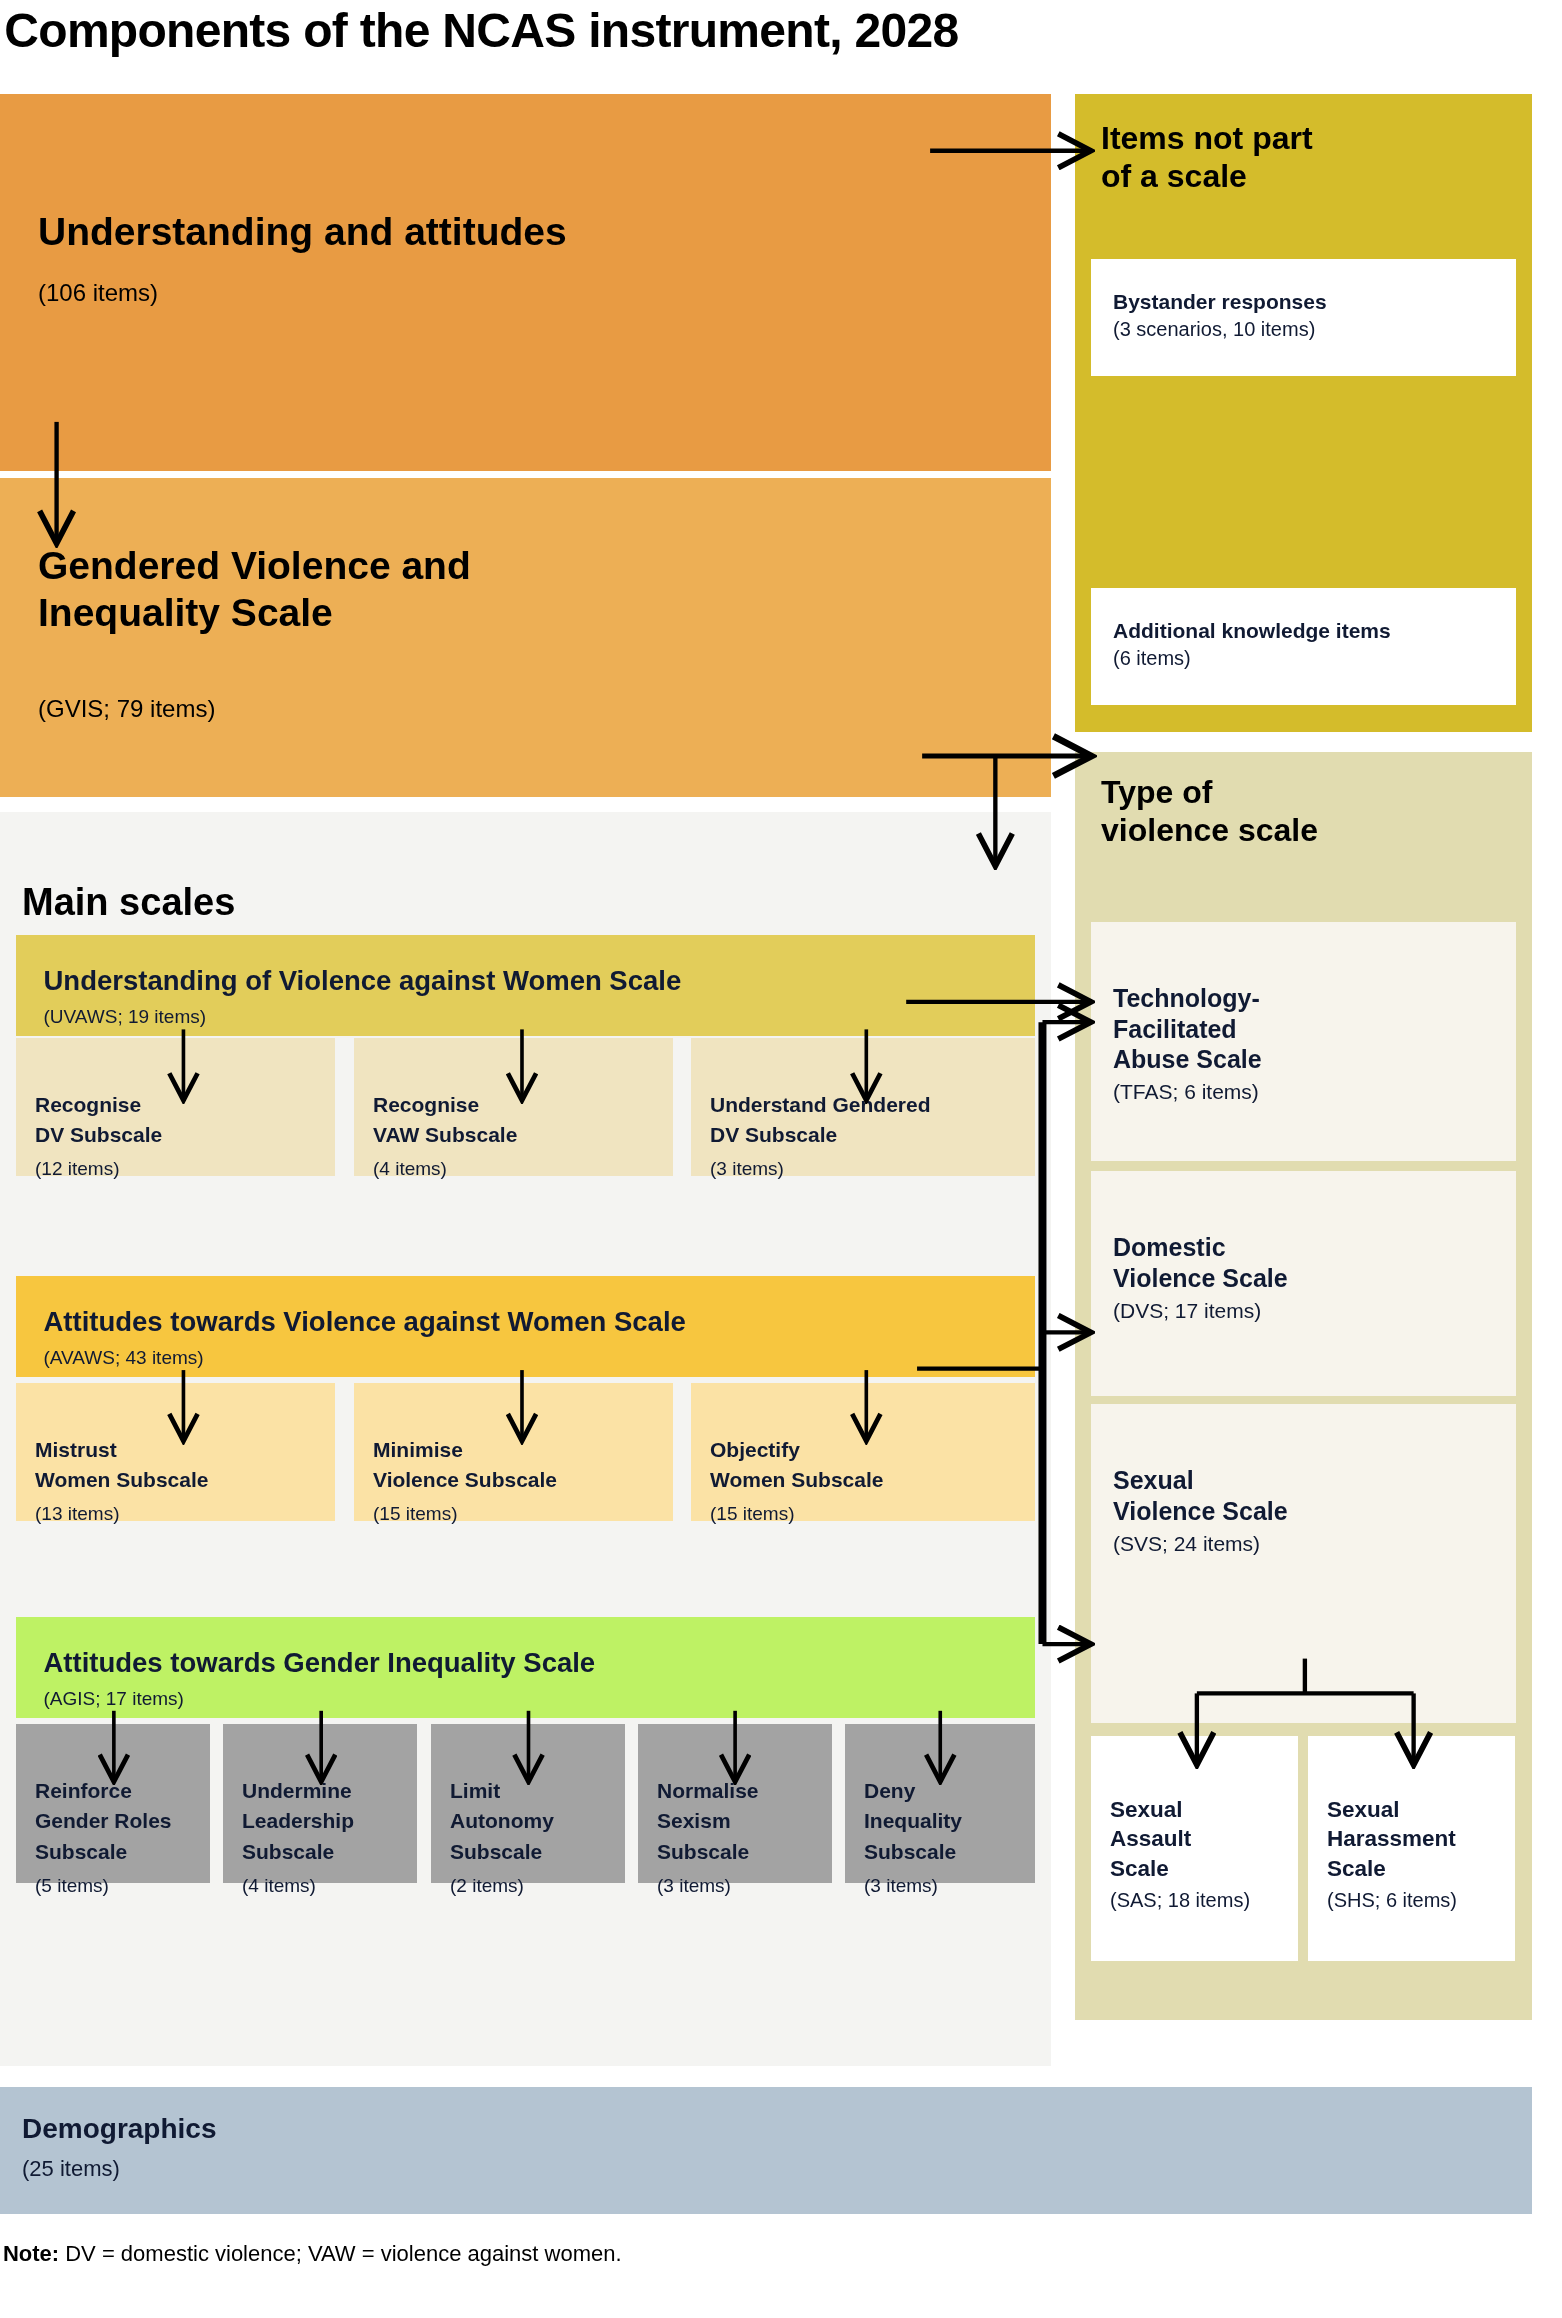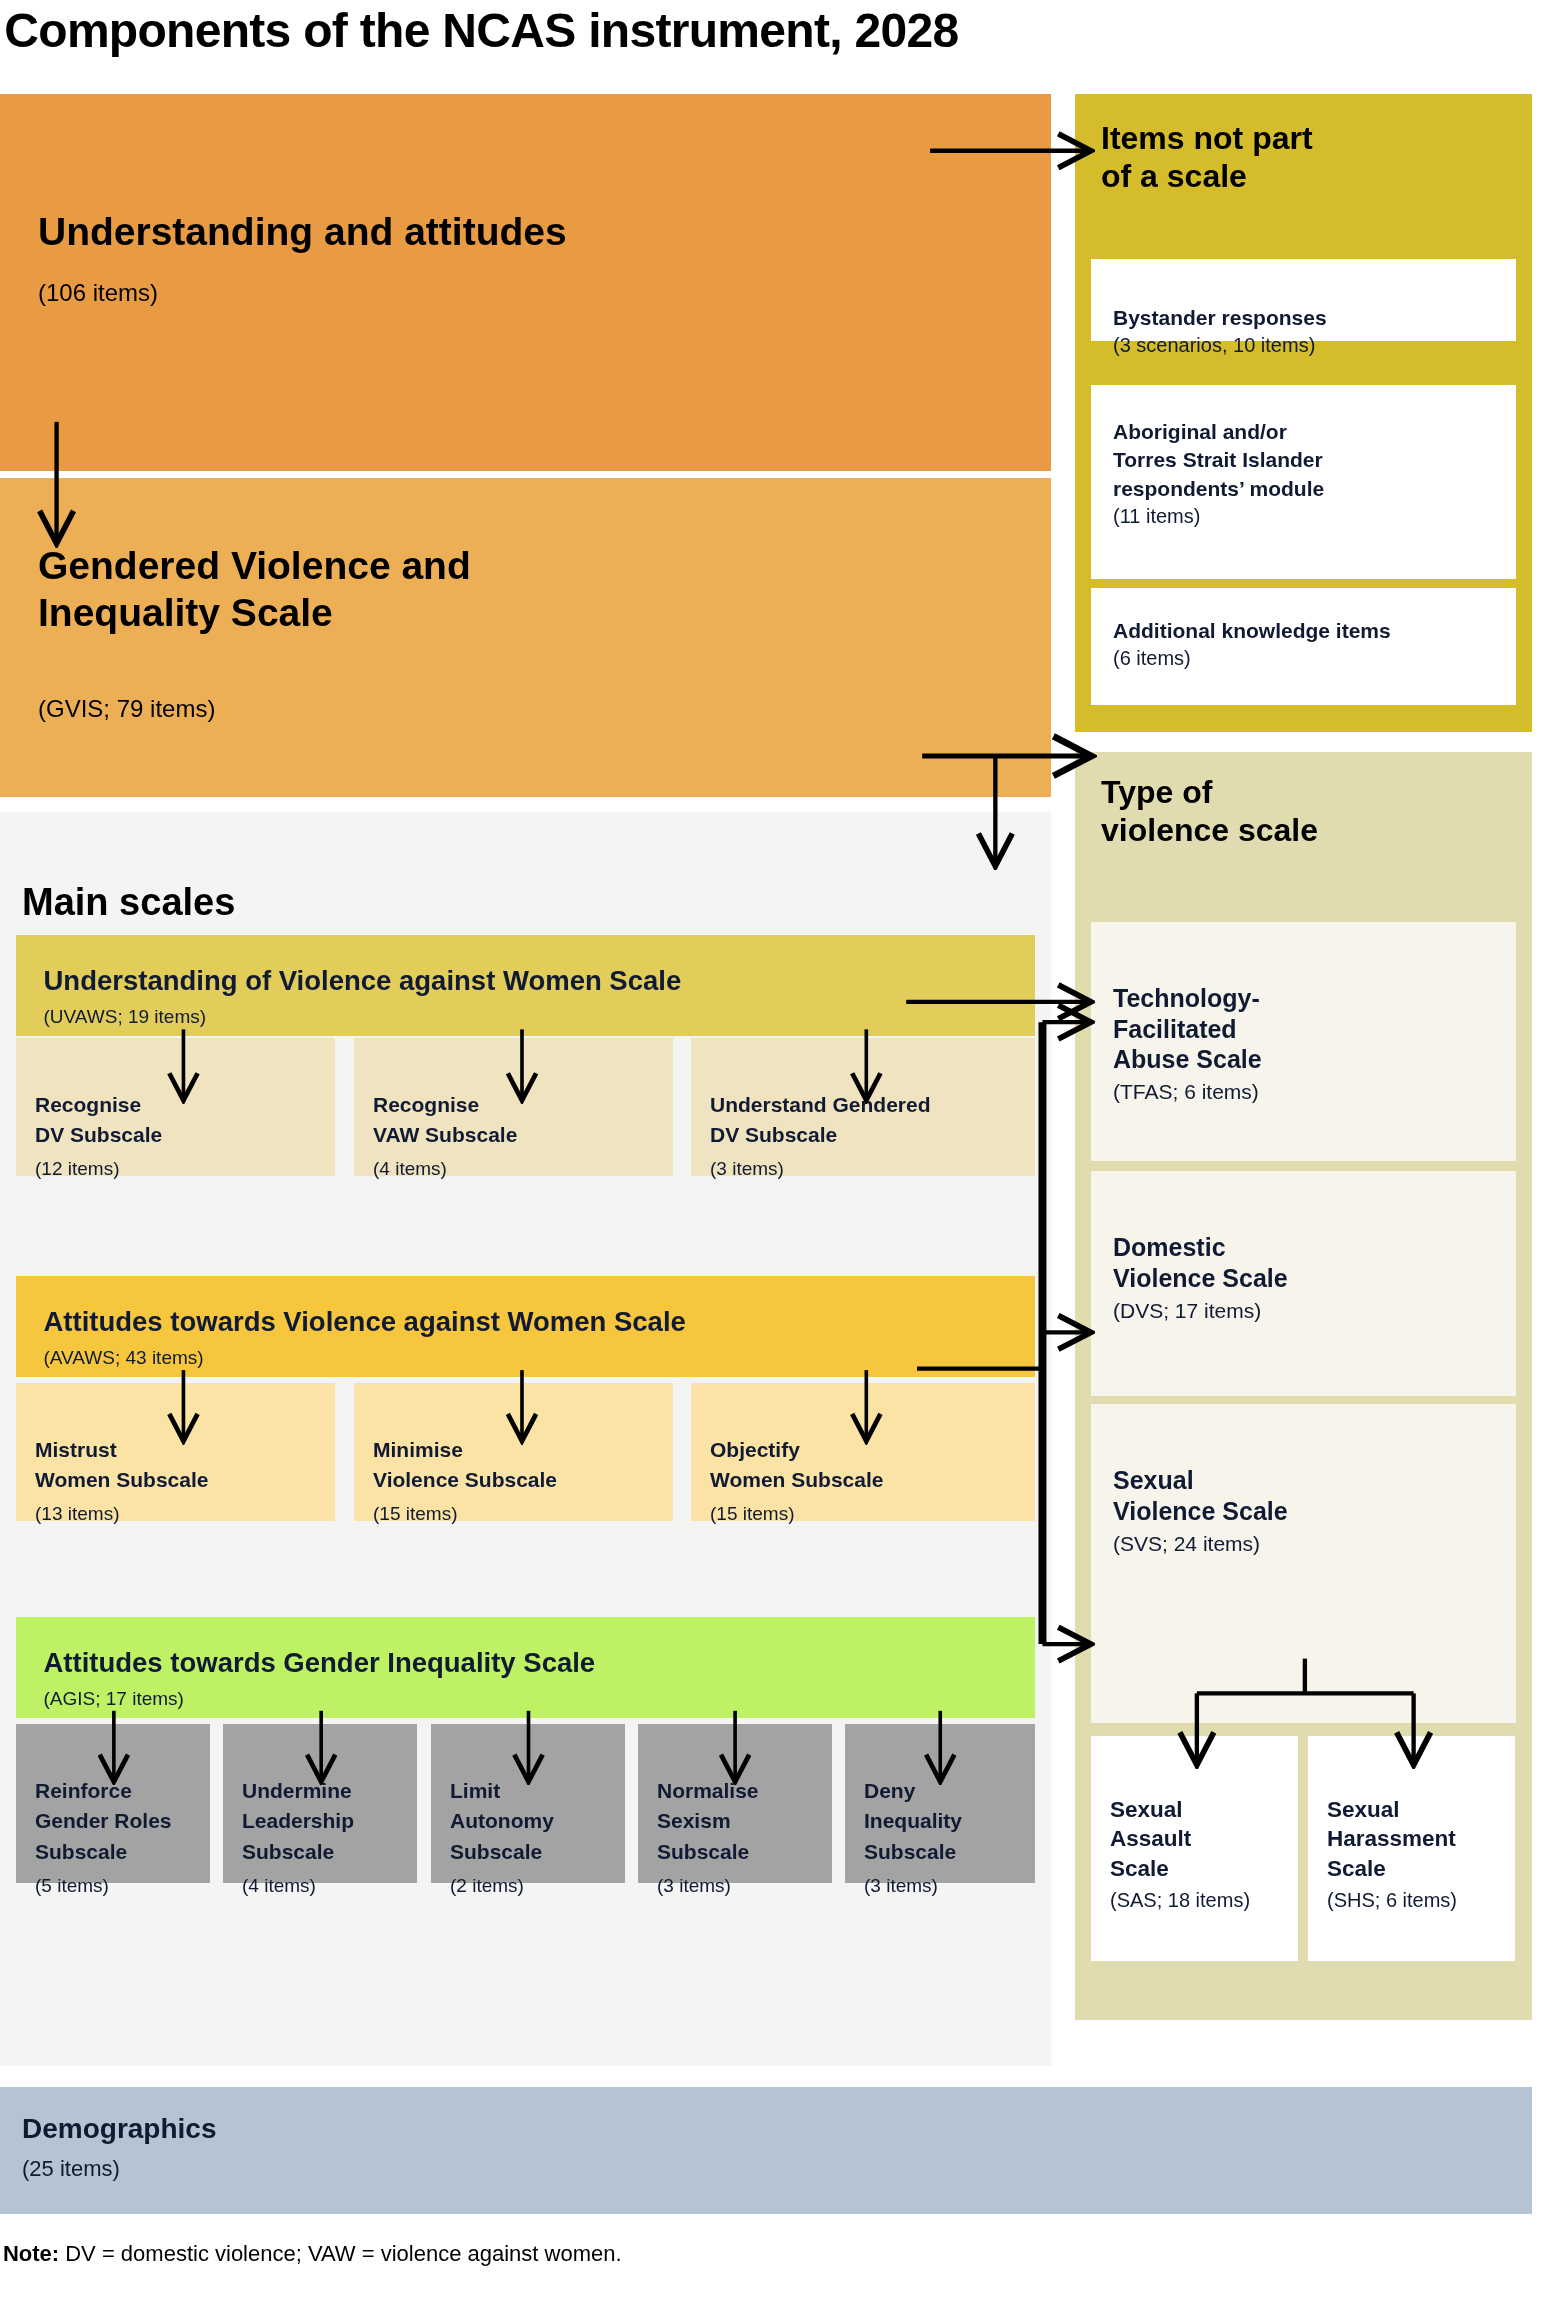--- a/index.html
+++ b/index.html
@@ -130,21 +130,21 @@
     font-size: 32px; font-weight: bold; color: #000; line-height: 1.18;
   }
   .inp-card {
     position: absolute; left: 16px; width: 425px;
     background: #ffffff;
     padding-left: 22px;
   }
   .inp-card .ic-title { font-size: 21px; font-weight: bold; color: #101a33; line-height: 1.35; }
   .inp-card .ic-sub { font-size: 20px; color: #101a33; line-height: 1.3; }
 
-  #inp-card-1 { top: 165px; height: 82px; padding-top: 45px; }
+  #inp-card-1 { top: 165px; height: 117px; padding-top: 29px; }
   #inp-card-2 { top: 291px; height: 194px; padding-top: 33px; }
   #inp-card-3 { top: 494px; height: 117px; padding-top: 29px; }
 
   
   #tov-box {
     left: 1075px; top: 752px; width: 457px; height: 1268px;
     background: #e1dcb0;
   }
   #tov-title {
     position: absolute; left: 26px; top: 22px;
@@ -299,28 +299,20 @@
   </div>
 
   <div class="block" id="inp-box">
     <div id="inp-title">
       <div>Items not part</div>
       <div>of a scale</div>
     </div>
     <div class="inp-card" id="inp-card-1">
       <div class="ic-title">Bystander responses</div>
       <div class="ic-sub">(3 scenarios, 10 items)</div>
-    </div>
-    <div class="inp-card" id="inp-card-2">
-      <div class="ic-title">
-        <div>Aboriginal and/or</div>
-        <div>Torres Strait Islander</div>
-        <div>respondents’ module</div>
-      </div>
-      <div class="ic-sub">(11 items)</div>
     </div>
     <div class="inp-card" id="inp-card-3">
       <div class="ic-title">Additional knowledge items</div>
       <div class="ic-sub">(6 items)</div>
     </div>
   </div>
 
   <div class="block" id="tov-box">
     <div id="tov-title">
       <div>Type of</div>

